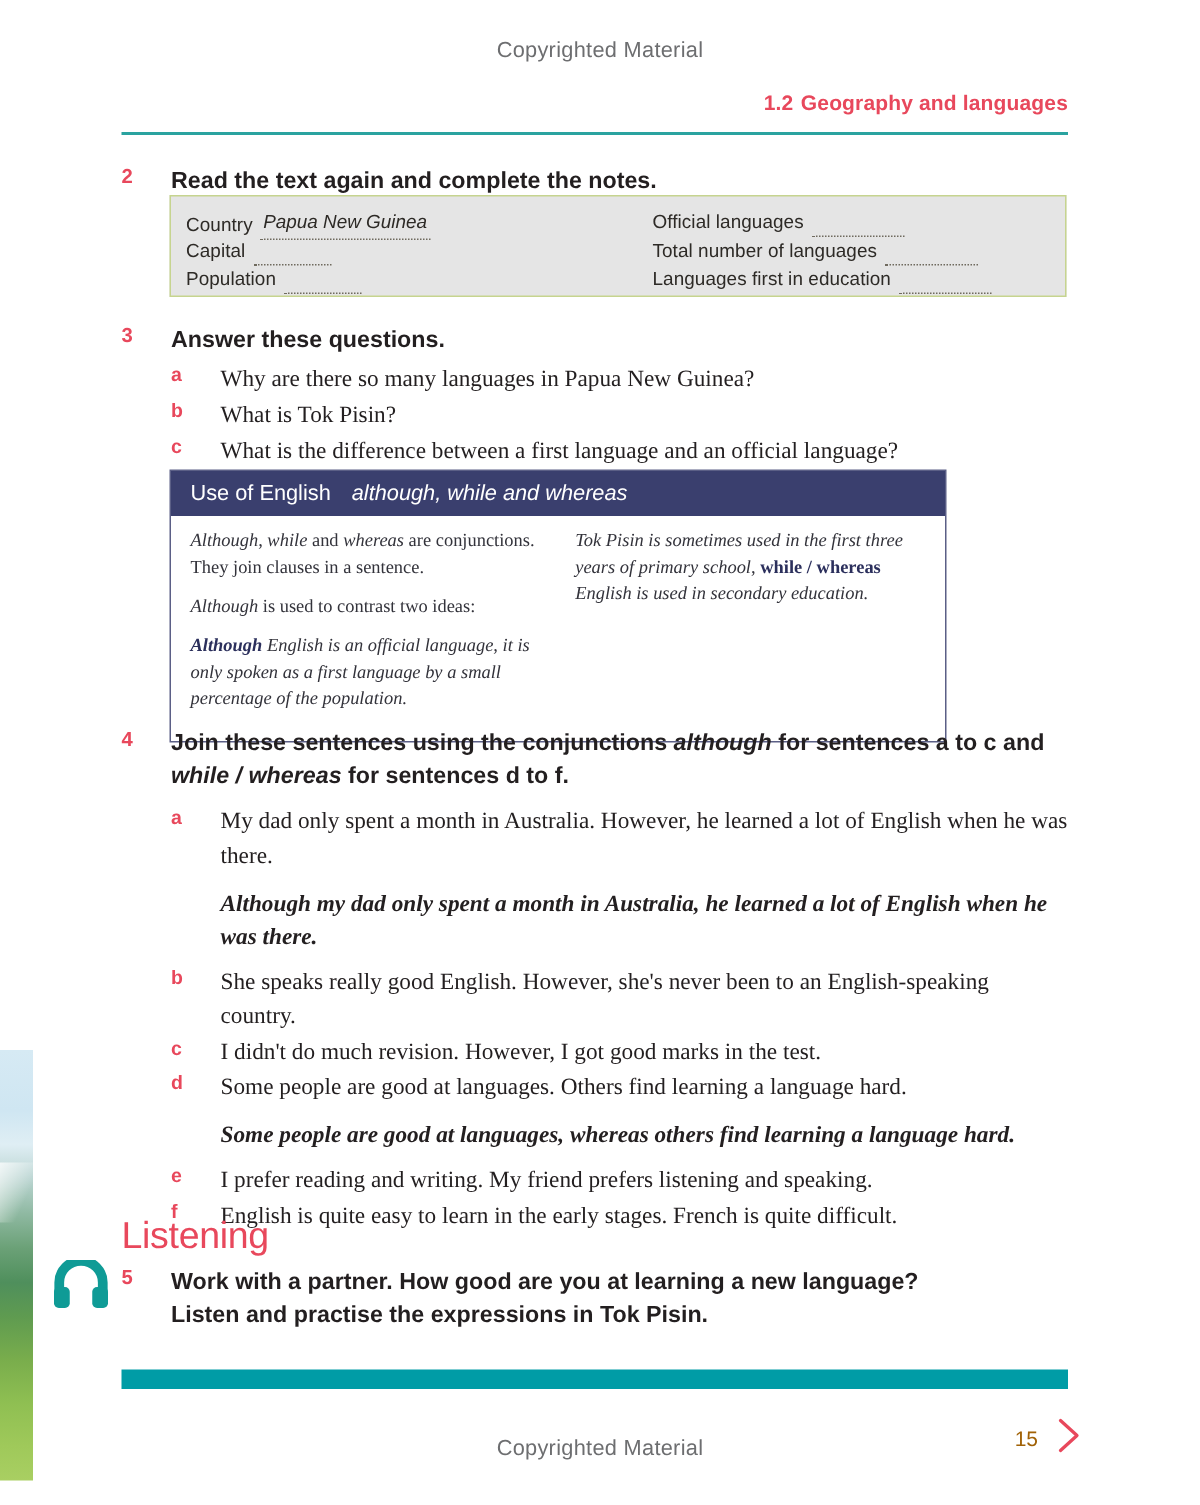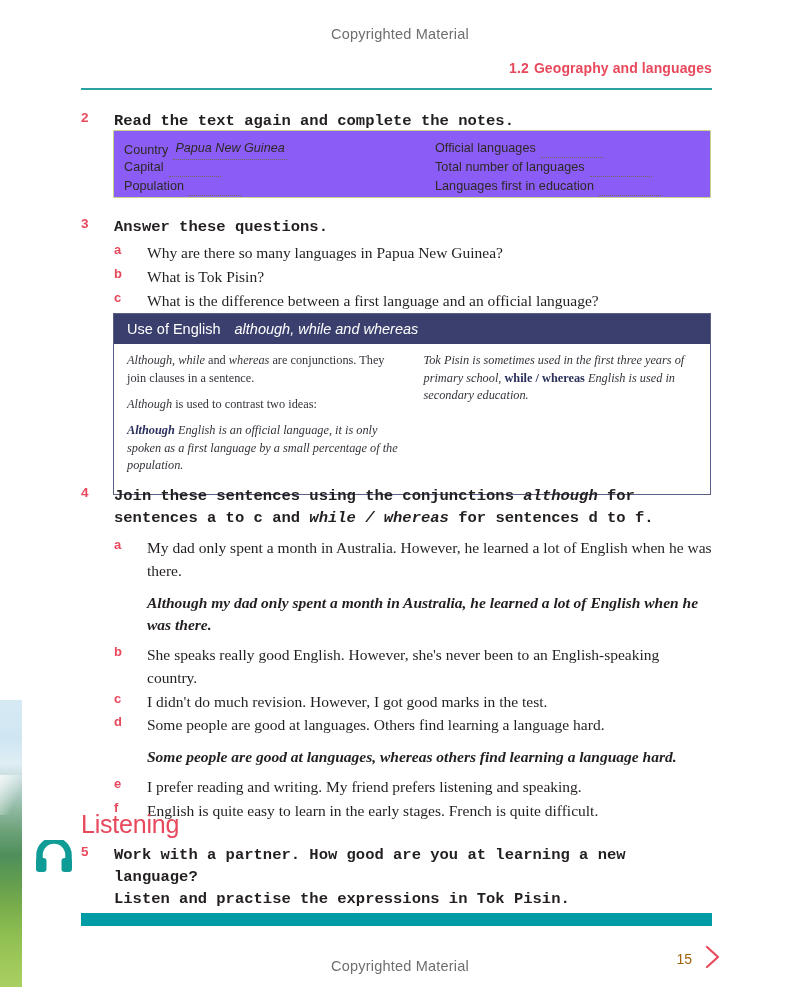--- a/index.html
+++ b/index.html
@@ -85,21 +85,21 @@
     position: absolute;
     left: 0;
     width: 24px;
     font-family: "Liberation Sans", sans-serif;
     font-weight: bold;
     font-size: 13.5px;
     color: #e8485c;
   }
   .ex-head {
     margin-left: 33px;
-    font-family: Liberation Mono, monospace;
+    font-family: Liberation Sans, sans-serif;
     font-weight: bold;
     font-size: 15.5px;
     line-height: 1.42;
   }
   .ex-head i { font-style: italic; }
 
   
   .sub { position: relative; margin-left: 33px; margin-top: 4px; }
   .sub-row { position: relative; min-height: 22px; margin-bottom: 1px; }
   .sub-letter {
@@ -126,21 +126,21 @@
     margin-bottom: 4px;
   }
 
   
   .notes-box {
     position: absolute;
     left: 113px;
     top: 130px;
     width: 598px;
     height: 68px;
-    background: #8b5cf6;
+    background: #e5e5e5;
     border: 1px solid #c6d48f;
     display: flex;
   }
   .notes-col { flex: 1; padding: 8px 0 0 10px; }
   .notes-col.right { padding-left: 36px; }
   .note-line {
     font-family: "Liberation Sans", sans-serif;
     font-size: 12.6px;
     color: #2d2a26;
     height: 19px;
@@ -168,21 +168,21 @@
     margin-left: 5px;
     min-width: 112px;
     text-align: left;
   }
 
   
   .uoe {
     position: absolute;
     left: 113px;
     top: 313px;
-    width: 598px;
+    width: 518px;
     border: 1.5px solid #5b5f86;
     background: #ffffff;
   }
   .uoe-header {
     background: #3a3f6e;
     color: #ffffff;
     font-family: "Liberation Sans", sans-serif;
     font-size: 14.5px;
     padding: 6px 0 6px 13px;
     line-height: 1.25;

